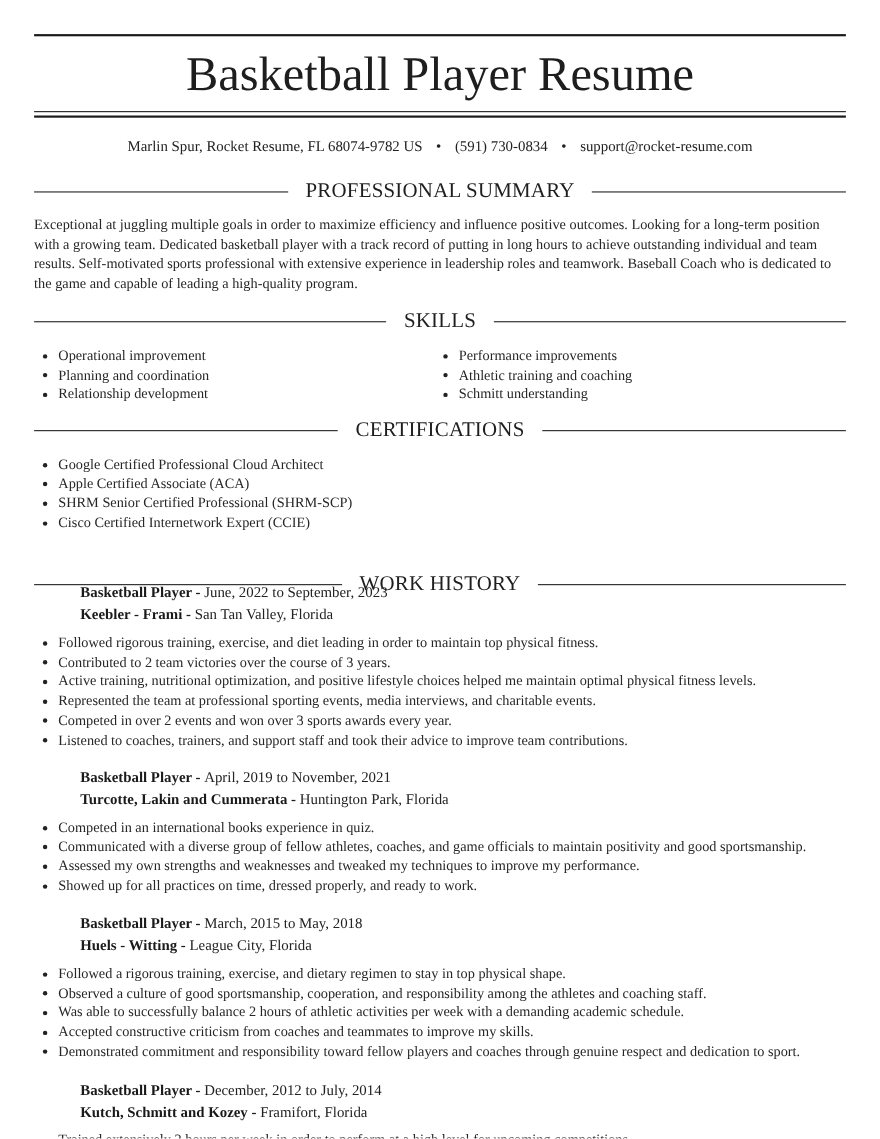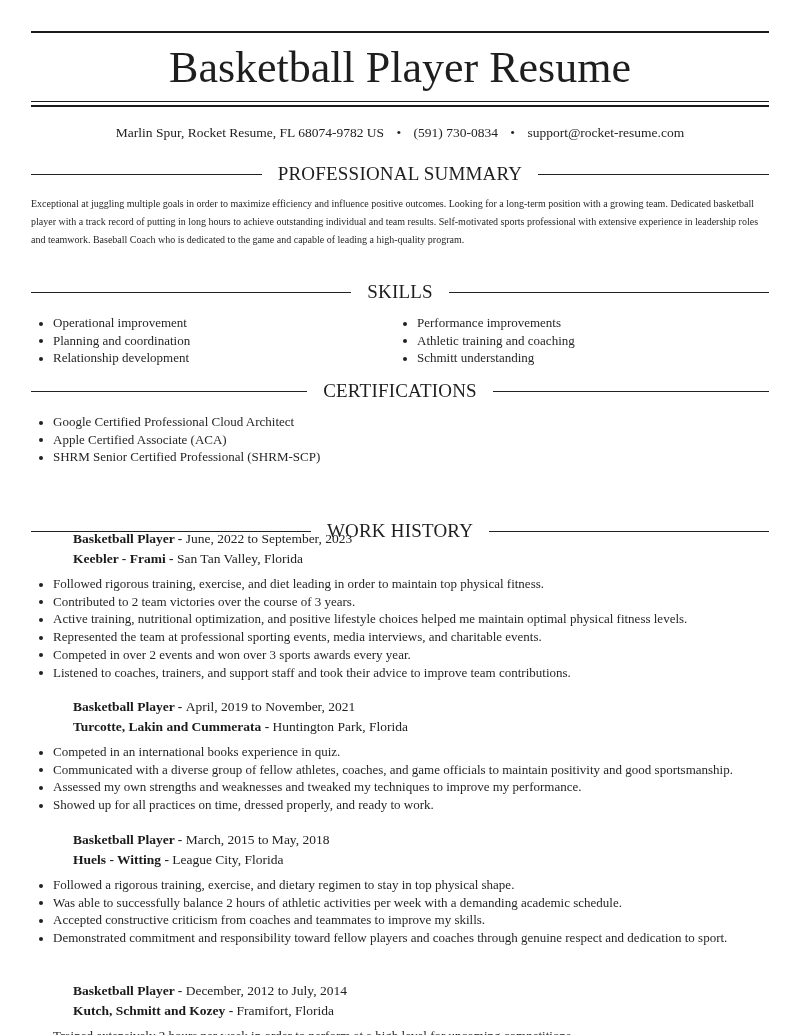--- a/index.html
+++ b/index.html
@@ -27,21 +27,21 @@
     position: absolute; left: 31px; right: 31px; height: 22px;
     display: flex; align-items: center;
   }
   .section-head .line { flex: 1; border-top: 1px solid #222; height: 0; }
   .section-head .label {
     padding: 0 16px; font-size: 19px; line-height: 22px; color: #1e1e1e; letter-spacing: 0.2px;
   }
 
   .summary {
     position: absolute; left: 31px; right: 31px; top: 195px;
-    font-size: 10px; line-height: 18px; color: #262626; margin: 0;
+    font-size: 13px; line-height: 18px; color: #262626; margin: 0;
   }
 
   ul.bullets { list-style: none; margin: 0; padding: 0; }
   ul.bullets li {
     position: relative; padding-left: 22px; font-size: 13px; line-height: 17.7px; color: #262626;
   }
   ul.bullets li::before {
     content: ""; position: absolute; left: 8px; top: 7.5px; width: 4px; height: 4px;
     border-radius: 50%; background: #222;
   }
@@ -101,20 +101,21 @@
 
   <div class="section-head" style="top:380px;">
     <div class="line"></div>
     <div class="label">CERTIFICATIONS</div>
     <div class="line"></div>
   </div>
   <ul class="bullets certs">
     <li>Google Certified Professional Cloud Architect</li>
     <li>Apple Certified Associate (ACA)</li>
     <li>SHRM Senior Certified Professional (SHRM-SCP)</li>
+    <li>Cisco Certified Internetwork Expert (CCIE)</li>
   </ul>
 
   <div class="section-head" style="top:520px;justify-content:flex-end;">
     <div class="line"></div>
     <div class="label">WORK HISTORY</div>
     <div class="line"></div>
   </div>
 
   <div class="job" style="top:529px;">
     <div class="role-line">
@@ -150,20 +151,21 @@
 
   <div class="job" style="top:830px;">
     <div class="role-line">
       <span class="strong">Basketball Player</span><span class="strong"> - </span><span>March, 2015 to May, 2018</span>
     </div>
     <div class="company-line">
       <span class="strong">Huels - Witting</span><span class="strong"> - </span><span>League City, Florida</span>
     </div>
     <ul class="bullets">
       <li>Followed a rigorous training, exercise, and dietary regimen to stay in top physical shape.</li>
+      <li>Observed a culture of good sportsmanship, cooperation, and responsibility among the athletes and coaching staff.</li>
       <li>Was able to successfully balance 2 hours of athletic activities per week with a demanding academic schedule.</li>
       <li>Accepted constructive criticism from coaches and teammates to improve my skills.</li>
       <li>Demonstrated commitment and responsibility toward fellow players and coaches through genuine respect and dedication to sport.</li>
     </ul>
   </div>
 
   <div class="job" style="top:981px;">
     <div class="role-line">
       <span class="strong">Basketball Player</span><span class="strong"> - </span><span>December, 2012 to July, 2014</span>
     </div>

